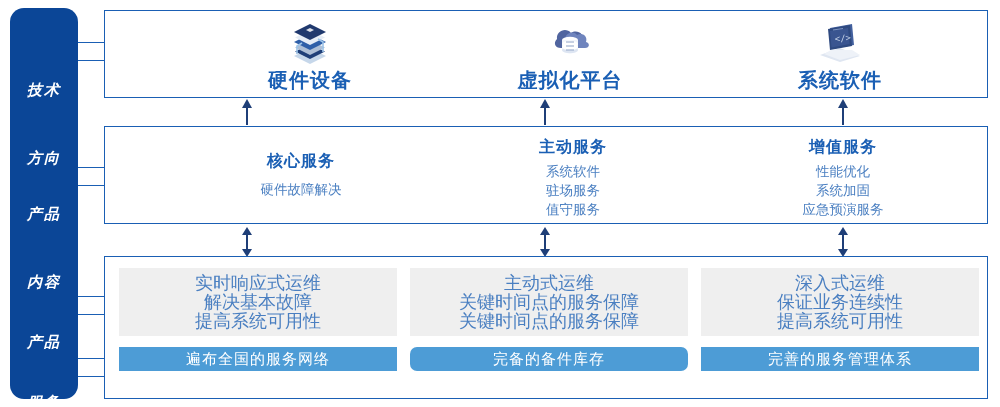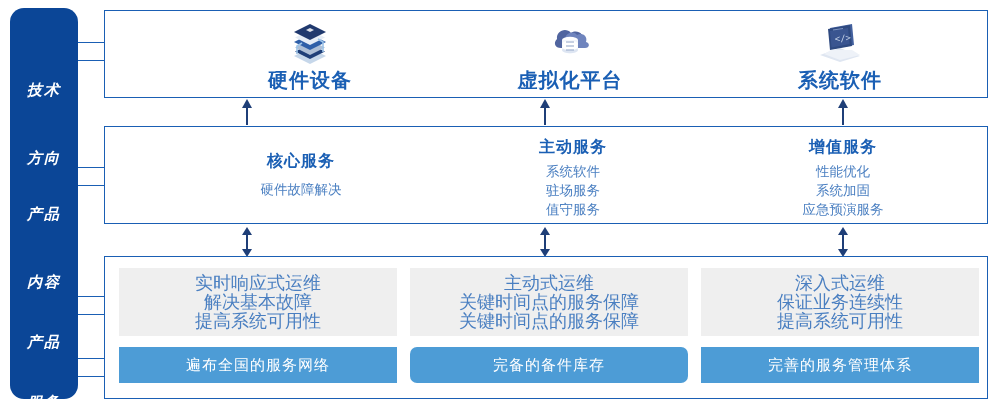--- a/index.html
+++ b/index.html
@@ -69,21 +69,21 @@
   .gcell{
     position:absolute;top:11px;height:68px;background:#efefef;
     display:flex;flex-direction:column;align-items:center;justify-content:center;
   }
   .gc-1{left:14px;width:278px;}
   .gc-2{left:305px;width:278px;}
   .gc-3{left:596px;width:278px;}
   .gcell .gitem{font-size:18px;color:#4a7fc1;line-height:19px;}
 
   .bbar{
-    position:absolute;top:90px;height:36px;background:#4d9cd6;
+    position:absolute;top:90px;height:24px;background:#4d9cd6;
     display:flex;align-items:center;justify-content:center;
     color:#ffffff;font-size:15px;letter-spacing:1px;
   }
   .bb-1{left:14px;width:278px;}
   .bb-2{left:305px;width:278px;border-radius:7px;}
   .bb-3{left:596px;width:278px;}
 
   
   .arrow{position:absolute;}
 </style>

